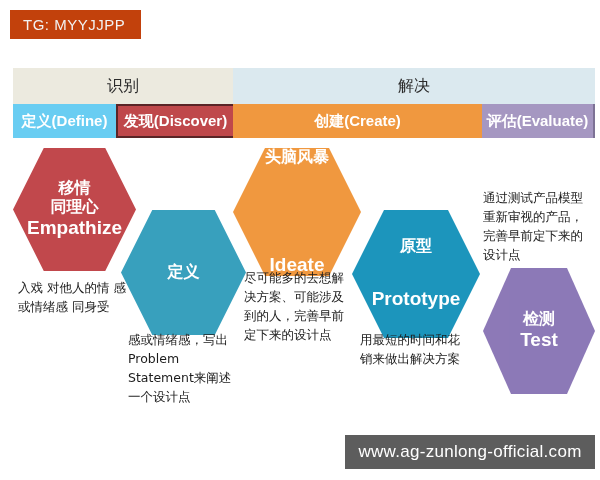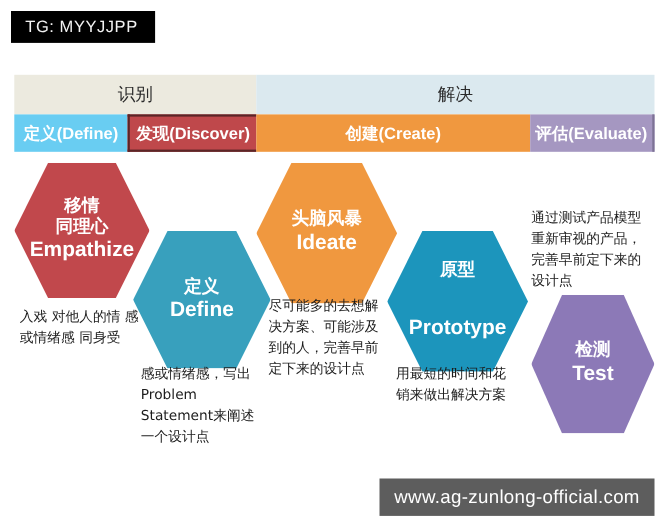--- a/index.html
+++ b/index.html
@@ -8,21 +8,21 @@
     background:#ffffff;
     font-family:"Liberation Sans","DejaVu Sans",sans-serif;
     overflow:hidden;
     position:relative;
   }
   #canvas{position:relative;width:600px;height:480px;overflow:hidden;background:#fff;}
 
   
   .tg-badge{
     position:absolute;left:10px;top:10px;width:131px;height:29px;
-    background:#000000;color:#f2f2f2;
+    background:#c2410c;color:#f2f2f2;
     font-size:15px;letter-spacing:.5px;
     display:flex;align-items:center;padding-left:13px;
     box-sizing:border-box;
   }
 
   
   .band-row{position:absolute;left:13px;}
   .tier1{top:68px;height:36px;width:582px;display:flex;}
   .tier1 .cell{
     display:flex;align-items:center;justify-content:center;
@@ -51,21 +51,21 @@
   }
   .hex .cn{font-size:17px;font-weight:bold;}
   .hex .en{font-size:20px;font-weight:bold;}
   .hex.small .cn{font-size:16px;}
   .hex.small .en{font-size:19px;}
 
   .hex-empathize{left:13px;top:148px;width:123px;height:123px;background:#c1484c;}
   .hex-empathize .cn{font-size:16px;}
   .hex-empathize .en{font-size:19px;}
   .hex-define{left:121px;top:210px;width:125px;height:125px;background:#38a0bd;}
-  .hex-ideate{left:233px;top:148px;width:128px;height:128px;background:#f0983f;}
+  .hex-ideate{left:233px;top:148px;width:128px;height:128px;background:#f0983f;justify-content:space-between;}
   .hex-prototype{left:352px;top:210px;width:128px;height:128px;background:#1c95bc;gap:32px;}
   .hex-test{left:483px;top:268px;width:112px;height:126px;background:#7d67ad;opacity:.88;}
 
   
   .cap{
     position:absolute;color:#1c1c1c;font-size:12.5px;line-height:1.52;
     font-family:"DejaVu Sans","Liberation Sans",sans-serif;
   }
   .cap-empathize{left:18px;top:278px;width:108px;}
   .cap-define{left:128px;top:330px;width:112px;}
@@ -105,21 +105,20 @@
     <div class="cn">同理心</div>
     <div class="en">Empathize</div>
   </div>
   <div class="cap cap-empathize">入戏
 对他人的情
 感或情绪感
 同身受</div>
 
   <div class="hex hex-define small">
     <div class="cn">定义</div>
-    <div class="en">Define</div>
   </div>
   <div class="cap cap-define">感或情绪感，写出Problem Statement来阐述一个设计点</div>
 
   <div class="hex hex-ideate small">
     <div class="cn">头脑风暴</div>
     <div class="en">Ideate</div>
   </div>
   <div class="cap cap-ideate">尽可能多的去想解决方案、可能涉及到的人，完善早前定下来的设计点</div>
 
   <div class="hex hex-prototype small">

